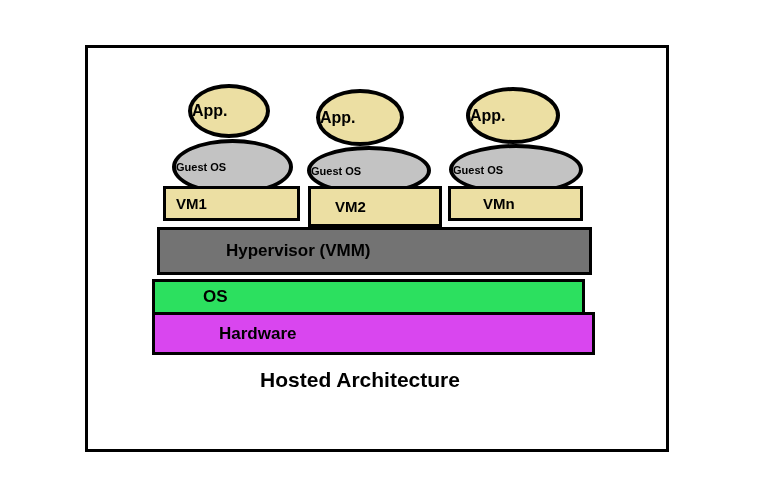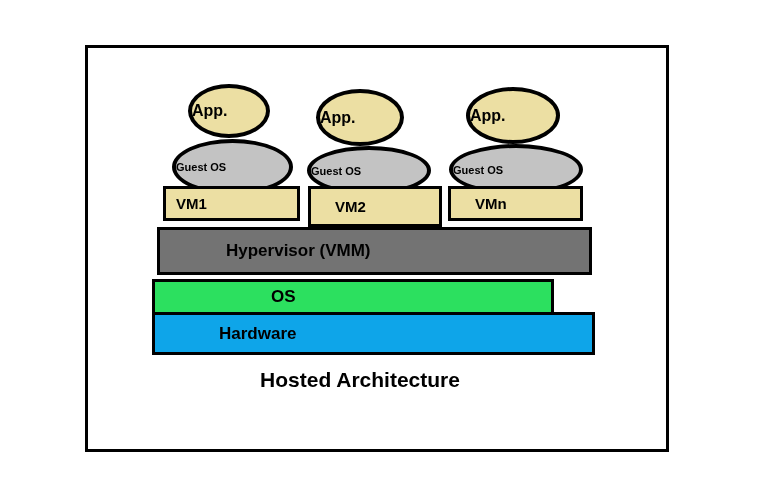--- a/index.html
+++ b/index.html
@@ -46,31 +46,31 @@
   .vm-box {
     position: absolute;
     border: 3px solid #000;
     display: flex;
     align-items: center;
     font-size: 15px;
     z-index: 3;
   }
   .vm-1 { left: 163px; top: 186px; width: 137px; height: 35px; padding-left: 10px; }
   .vm-2 { left: 308px; top: 186px; width: 134px; height: 41px; padding-left: 24px; }
-  .vm-3 { left: 448px; top: 186px; width: 135px; height: 35px; padding-left: 24px; }
+  .vm-3 { left: 448px; top: 186px; width: 135px; height: 35px; padding-left: 32px; }
 
   .layer {
     position: absolute;
     border: 3px solid #000;
     display: flex;
     align-items: center;
     font-size: 17px;
   }
   .layer-hypervisor { left: 157px; top: 227px; width: 435px; height: 48px; padding-left: 66px; }
-  .layer-os         { left: 152px; top: 279px; width: 402px; height: 36px; padding-left: 116px; }
+  .layer-os         { left: 152px; top: 279px; width: 433px; height: 36px; padding-left: 48px; }
   .layer-hardware   { left: 152px; top: 312px; width: 443px; height: 43px; padding-left: 64px; }
 
   .title {
     position: absolute;
     left: 85px; top: 368px;
     width: 550px;
     text-align: center;
     font-size: 21px;
   }
 </style>
@@ -109,18 +109,18 @@
   <div class="vm-box vm-3" style="background-color: rgb(236, 223, 163);">
     <span>VMn</span>
   </div>
 
   <div class="layer layer-hypervisor" style="background-color: #737373;">
     <span>Hypervisor (VMM)</span>
   </div>
   <div class="layer layer-os" style="background-color: rgb(44, 224, 95);">
     <span>OS</span>
   </div>
-  <div class="layer layer-hardware" style="background-color: #0ea5e9;">
+  <div class="layer layer-hardware" style="background-color: #d946ef;">
     <span>Hardware</span>
   </div>
 
   <div class="title">Hosted Architecture</div>
 </div>
 
 </body></html>

